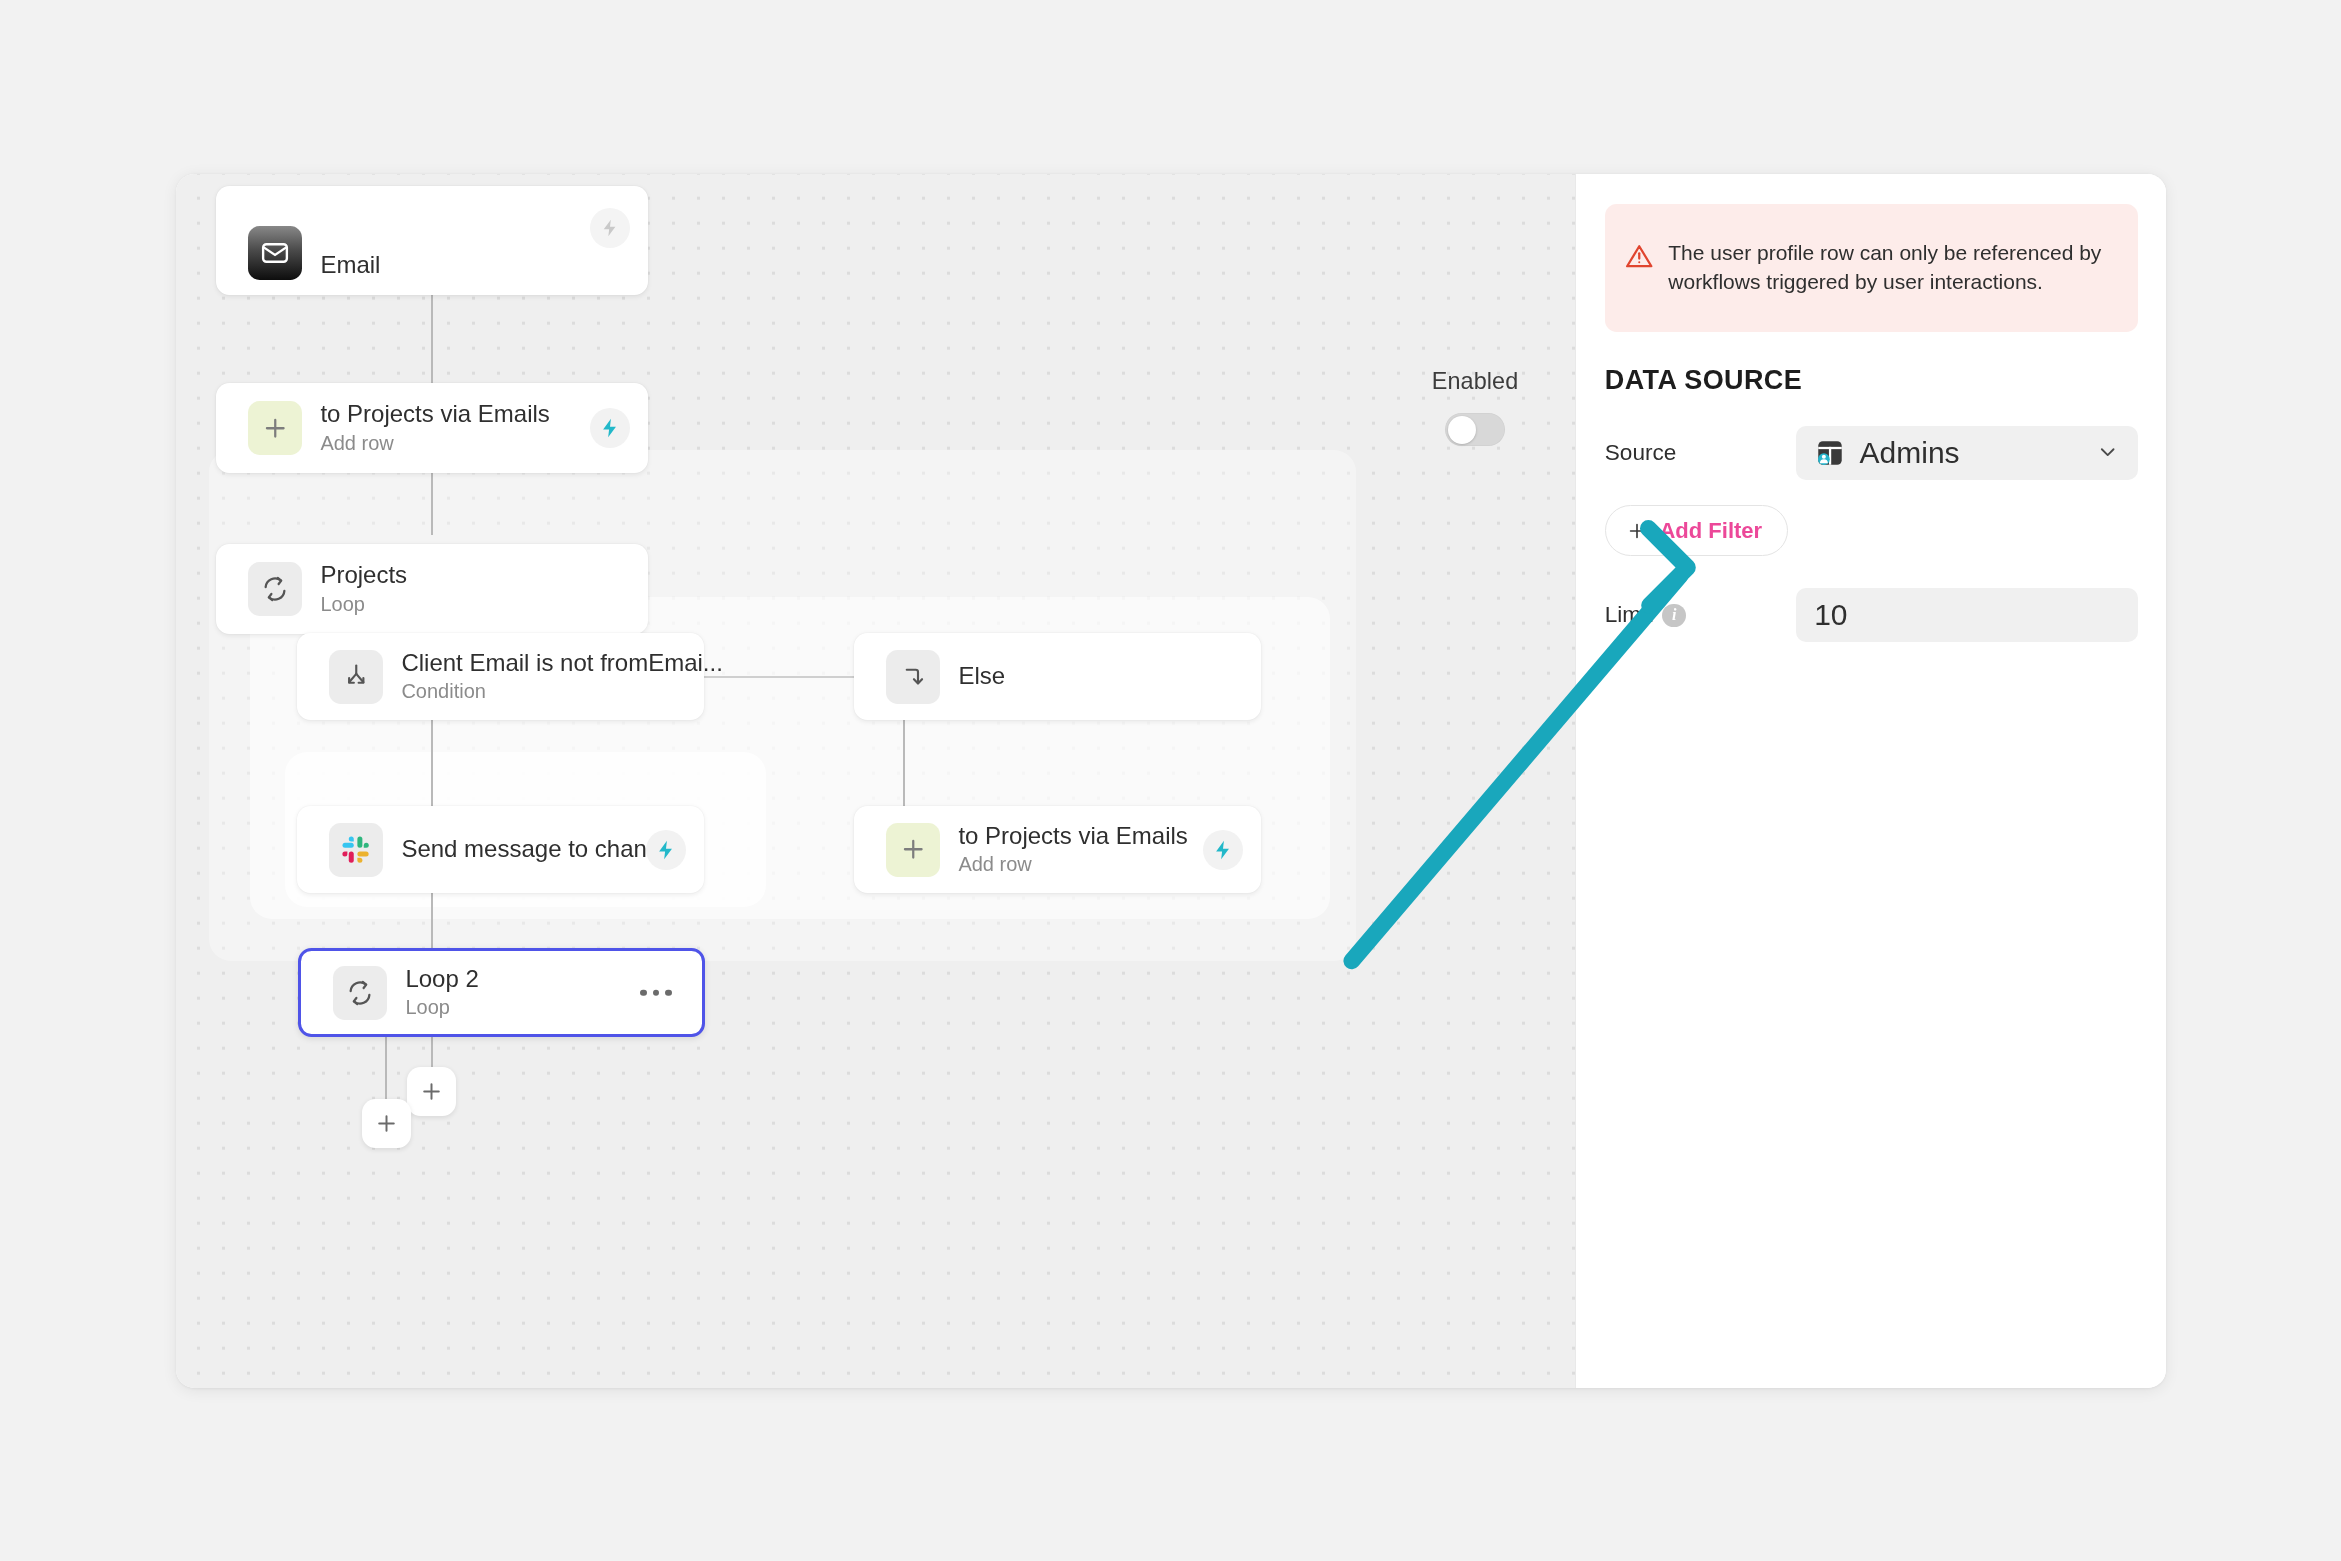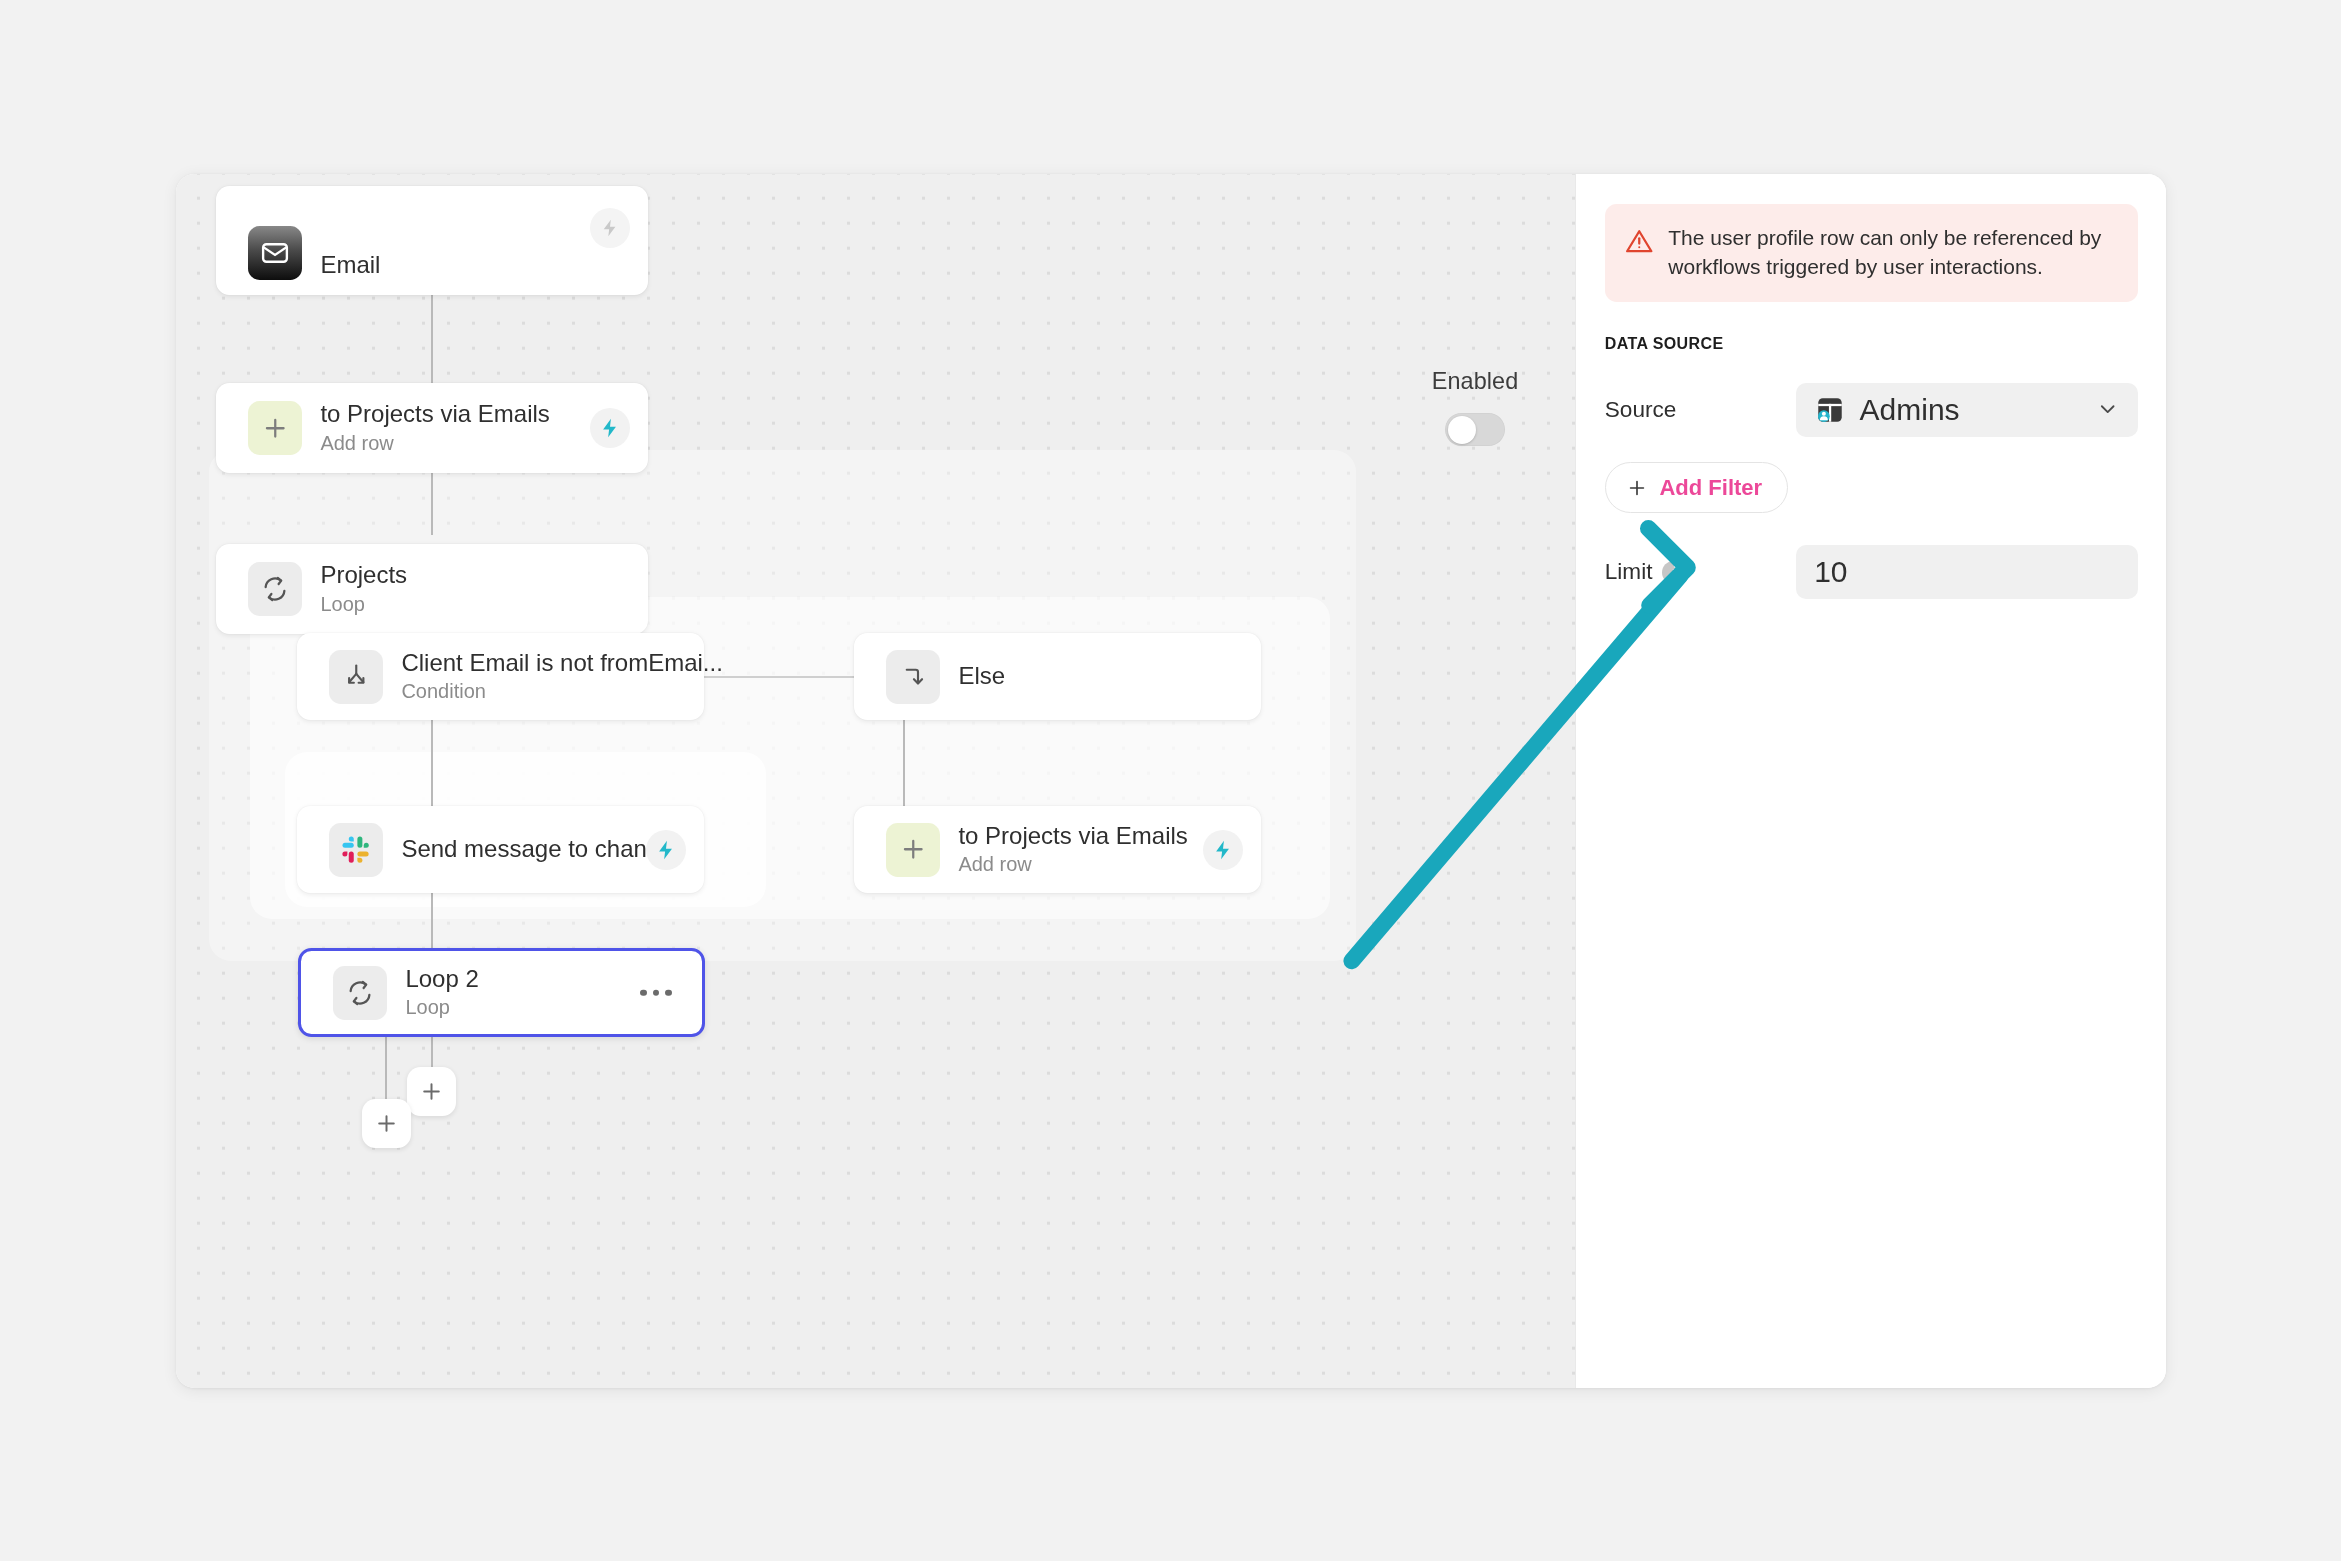--- a/index.html
+++ b/index.html
@@ -172,34 +172,34 @@
     height: 100%;
     background: #ffffff;
     border-left: 1.7px solid #e9e9e9;
     padding: 30px 28.5px 0 28.5px;
     position: relative;
   }
 
   .alert {
     background: #fdecea;
     border-radius: 11.7px;
-    padding: 20px 20px;
+    padding: 35px 20px;
     display: flex;
     gap: 15px;
     align-items: flex-start;
   }
   .alert-text {
     font-size: 21px;
     line-height: 1.38;
     color: #2f2f2f;
   }
 
   .section-label {
     margin-top: 33px;
-    font-size: 16px;
+    font-size: 27px;
     font-weight: bold;
     color: #1d1d1d;
     letter-spacing: 0.4px;
   }
 
   .field-row {
     display: flex;
     align-items: center;
     margin-top: 30px;
   }

